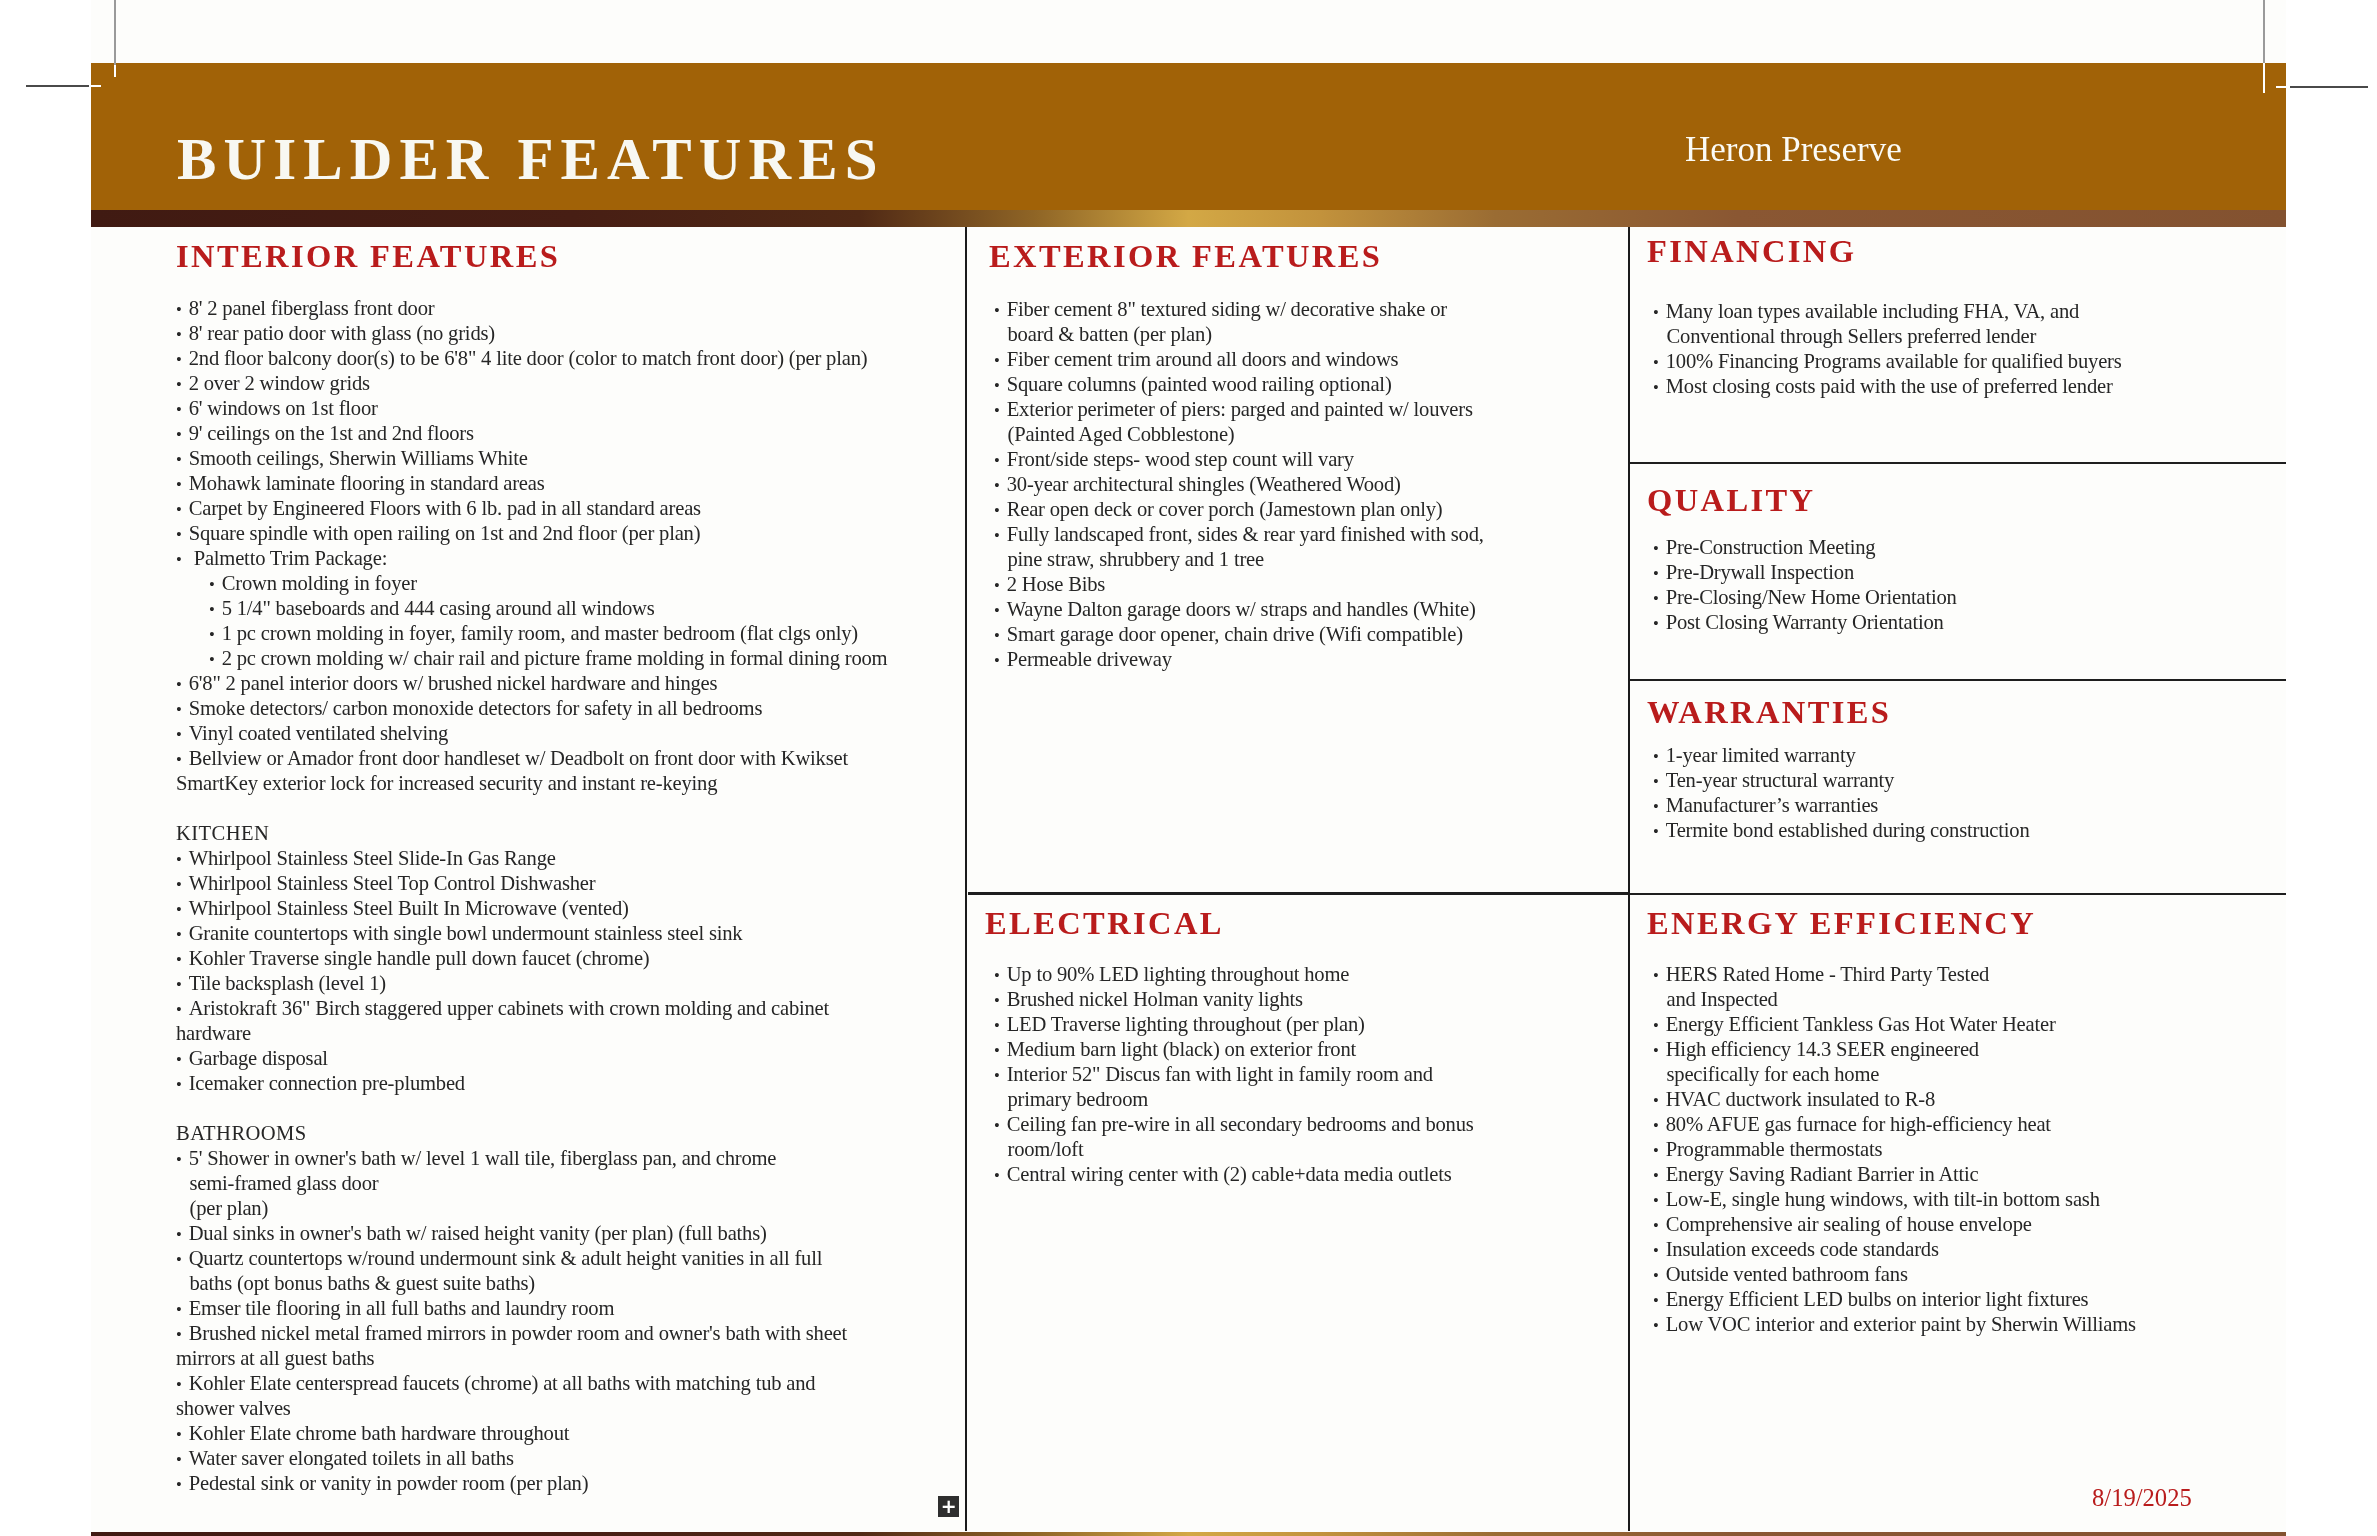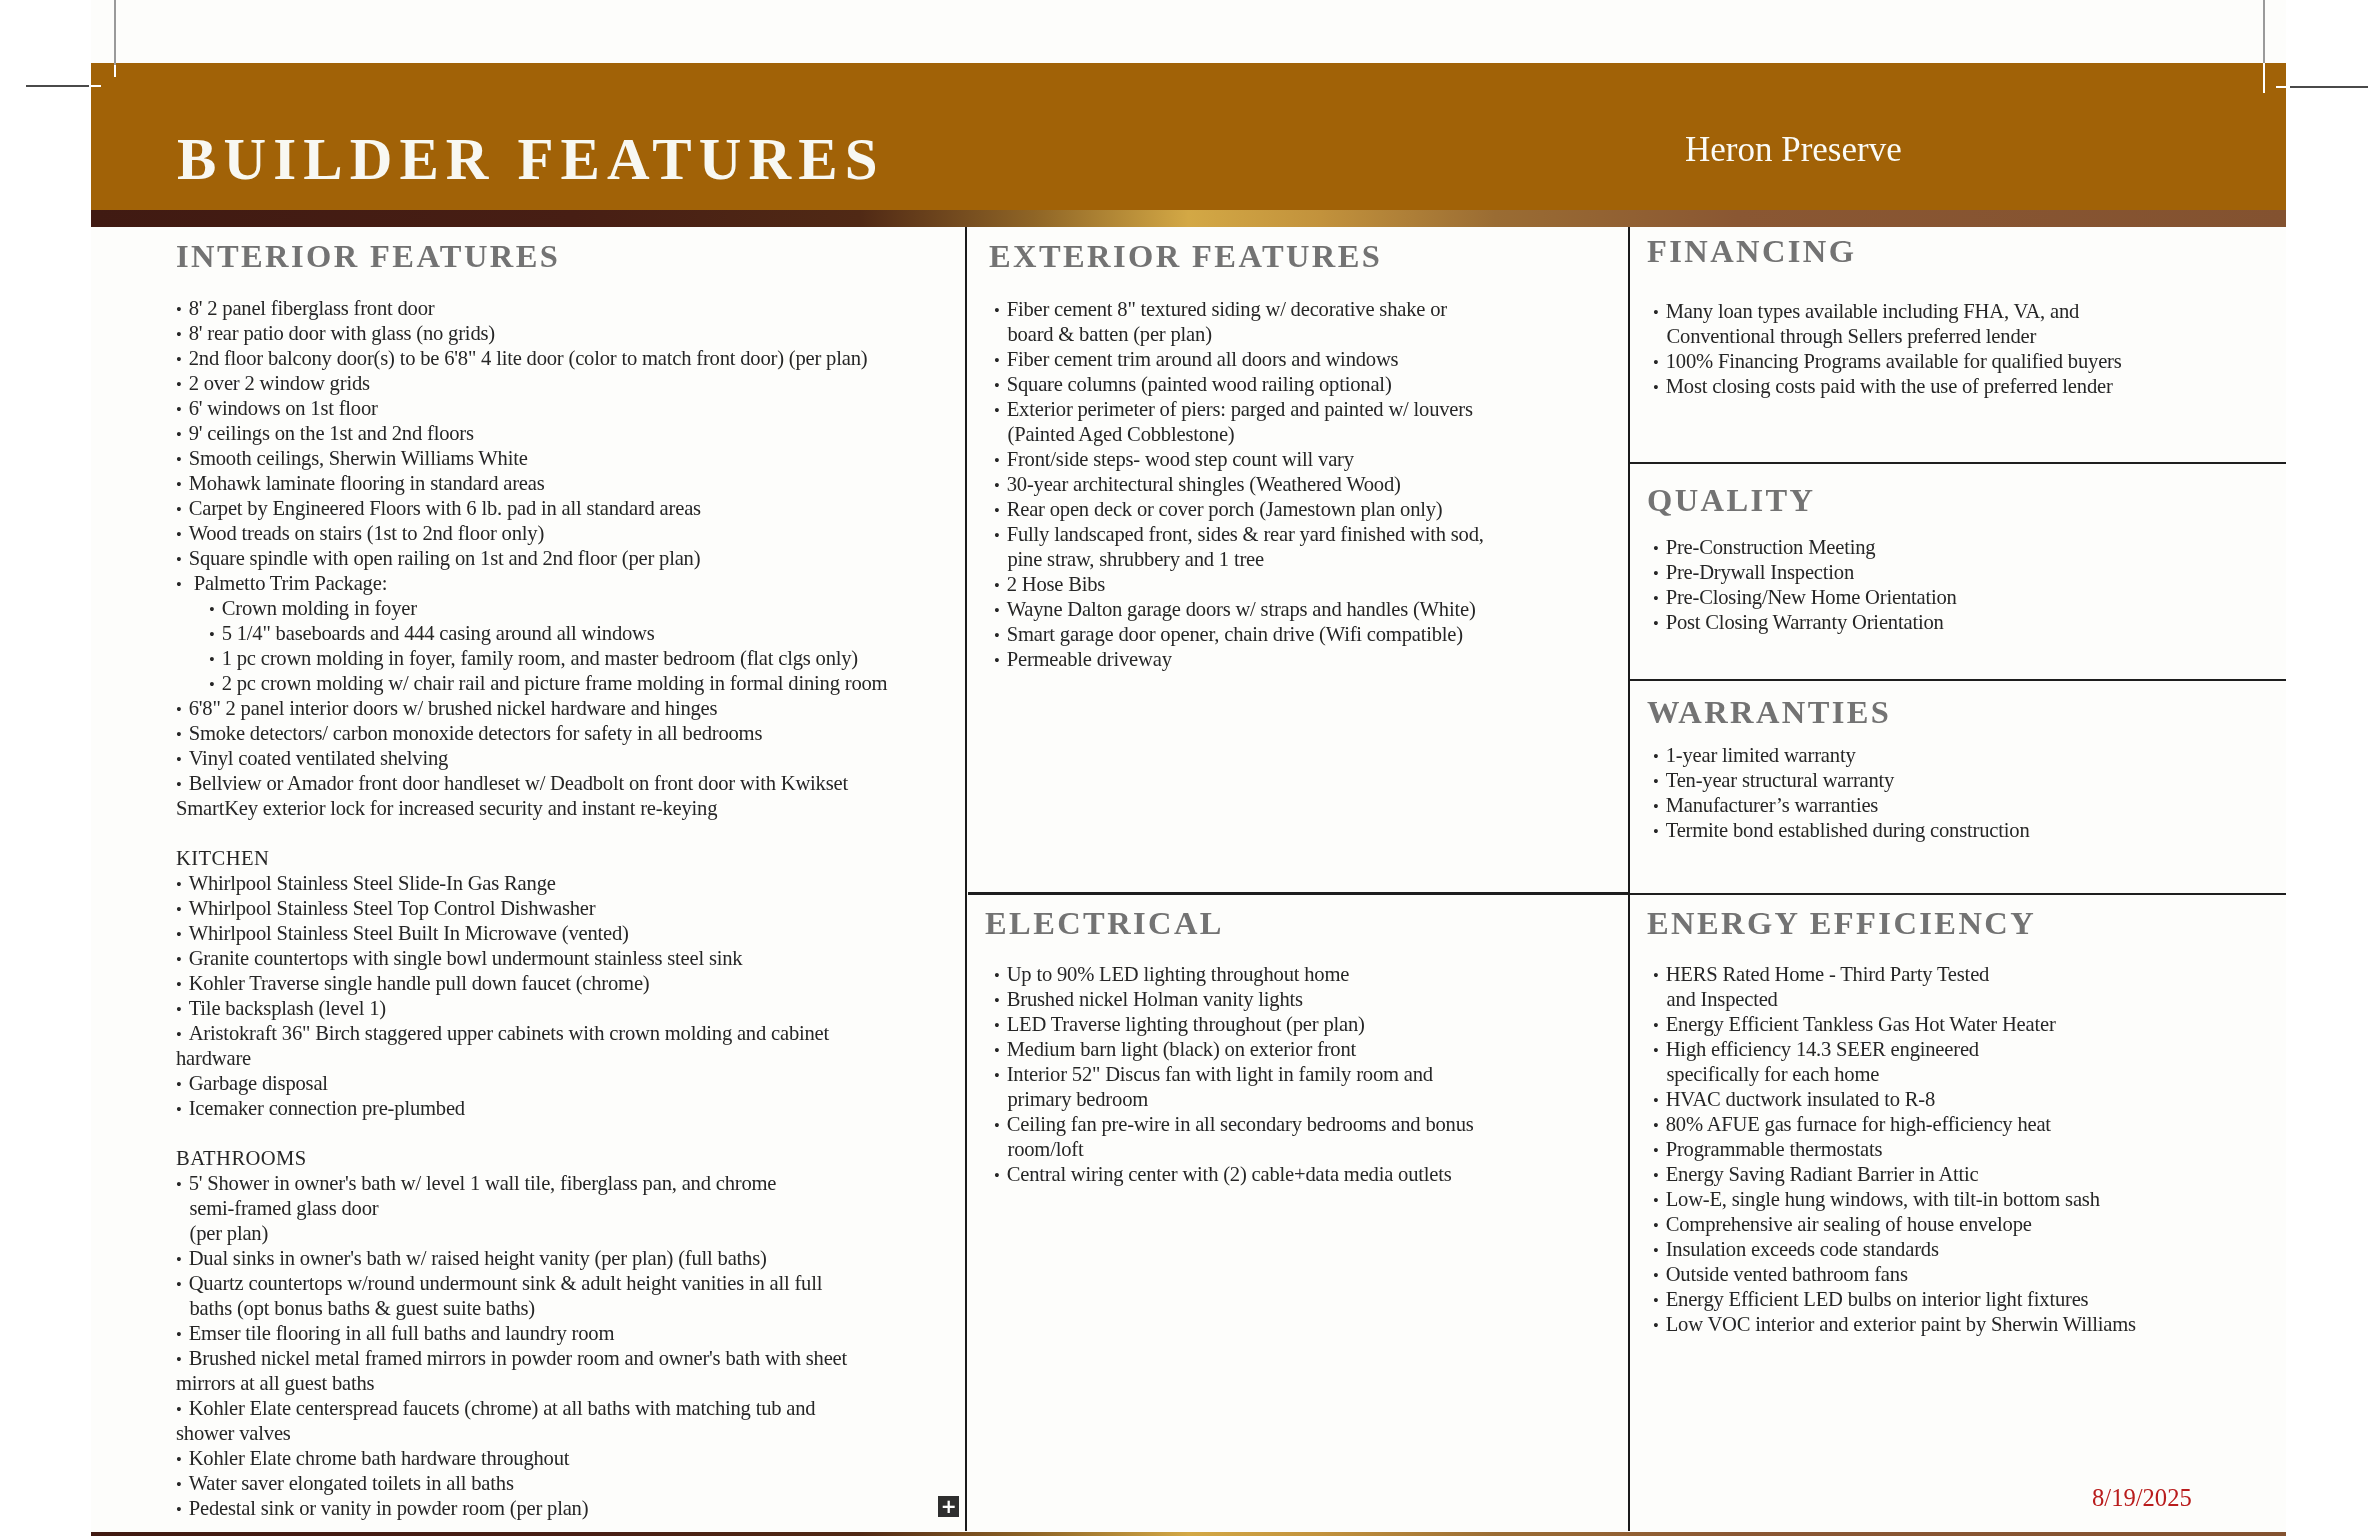--- a/index.html
+++ b/index.html
@@ -12,21 +12,21 @@
   .banner-community{position:absolute;left:1594px;top:67px;font-weight:400;font-size:35px;
        color:#fbfbf6;white-space:nowrap;}
   .stripe{position:absolute;left:91px;width:2195px;
        background:linear-gradient(90deg,#401a12 0%,#471e14 22%,#502915 35%,#8f6526 43%,
        #d3a845 50%,#c2923c 56%,#9a6c33 64%,#8a5733 75%,#835230 100%);}
   .stripe.top{top:210px;height:17.4px;}
   .stripe.bottom{top:1532px;height:4.8px;}
   .vdivider{position:absolute;top:227px;height:1304px;width:2.4px;background:#1b1b1b;}
   .hdivider{position:absolute;height:2.4px;background:#1e1e1e;}
   .section-title{position:absolute;font-weight:700;font-size:32.5px;letter-spacing:2.4px;
-       color:#737373;white-space:nowrap;}
+       color:#b91c1c;white-space:nowrap;}
   .feature-list{position:absolute;}
   .line{white-space:nowrap;height:25px;line-height:25px;font-size:20.6px;
        letter-spacing:-0.2px;color:#262626;}
   .line .dot{display:inline-block;width:12.7px;font-size:16.6px;}
   .line.sub{padding-left:33px;}
   .line.cont{padding-left:13.5px;}
   .line.flush{padding-left:0;}
   .line.heading{letter-spacing:0.4px;}
   .line.gap{height:25px;}
   .date{position:absolute;left:2092px;top:1484px;width:135px;font-size:24.6px;color:#b91c1c;
@@ -62,21 +62,20 @@
 <div class="feature-list" style="left:176px;top:296px;width:789px;">
     <div class="line bullet"><span class="dot">•</span><span class="txt">8' 2 panel fiberglass front door</span></div>
     <div class="line bullet"><span class="dot">•</span><span class="txt">8' rear patio door with glass (no grids)</span></div>
     <div class="line bullet"><span class="dot">•</span><span class="txt">2nd floor balcony door(s) to be 6'8" 4 lite door (color to match front door) (per plan)</span></div>
     <div class="line bullet"><span class="dot">•</span><span class="txt">2 over 2 window grids</span></div>
     <div class="line bullet"><span class="dot">•</span><span class="txt">6' windows on 1st floor</span></div>
     <div class="line bullet"><span class="dot">•</span><span class="txt">9' ceilings on the 1st and 2nd floors</span></div>
     <div class="line bullet"><span class="dot">•</span><span class="txt">Smooth ceilings, Sherwin Williams White</span></div>
     <div class="line bullet"><span class="dot">•</span><span class="txt">Mohawk laminate flooring in standard areas</span></div>
     <div class="line bullet"><span class="dot">•</span><span class="txt">Carpet by Engineered Floors with 6 lb. pad in all standard areas</span></div>
-    <div class="line bullet"><span class="dot">•</span><span class="txt">Wood treads on stairs (1st to 2nd floor only)</span></div>
     <div class="line bullet"><span class="dot">•</span><span class="txt">Square spindle with open railing on 1st and 2nd floor (per plan)</span></div>
     <div class="line bullet"><span class="dot">•</span><span class="txt"> Palmetto Trim Package:</span></div>
     <div class="line sub"><span class="dot">•</span><span class="txt">Crown molding in foyer</span></div>
     <div class="line sub"><span class="dot">•</span><span class="txt">5 1/4" baseboards and 444 casing around all windows</span></div>
     <div class="line sub"><span class="dot">•</span><span class="txt">1 pc crown molding in foyer, family room, and master bedroom (flat clgs only)</span></div>
     <div class="line sub"><span class="dot">•</span><span class="txt">2 pc crown molding w/ chair rail and picture frame molding in formal dining room</span></div>
     <div class="line bullet"><span class="dot">•</span><span class="txt">6'8" 2 panel interior doors w/ brushed nickel hardware and hinges</span></div>
     <div class="line bullet"><span class="dot">•</span><span class="txt">Smoke detectors/ carbon monoxide detectors for safety in all bedrooms</span></div>
     <div class="line bullet"><span class="dot">•</span><span class="txt">Vinyl coated ventilated shelving</span></div>
     <div class="line bullet"><span class="dot">•</span><span class="txt">Bellview or Amador front door handleset w/ Deadbolt on front door with Kwikset</span></div>

